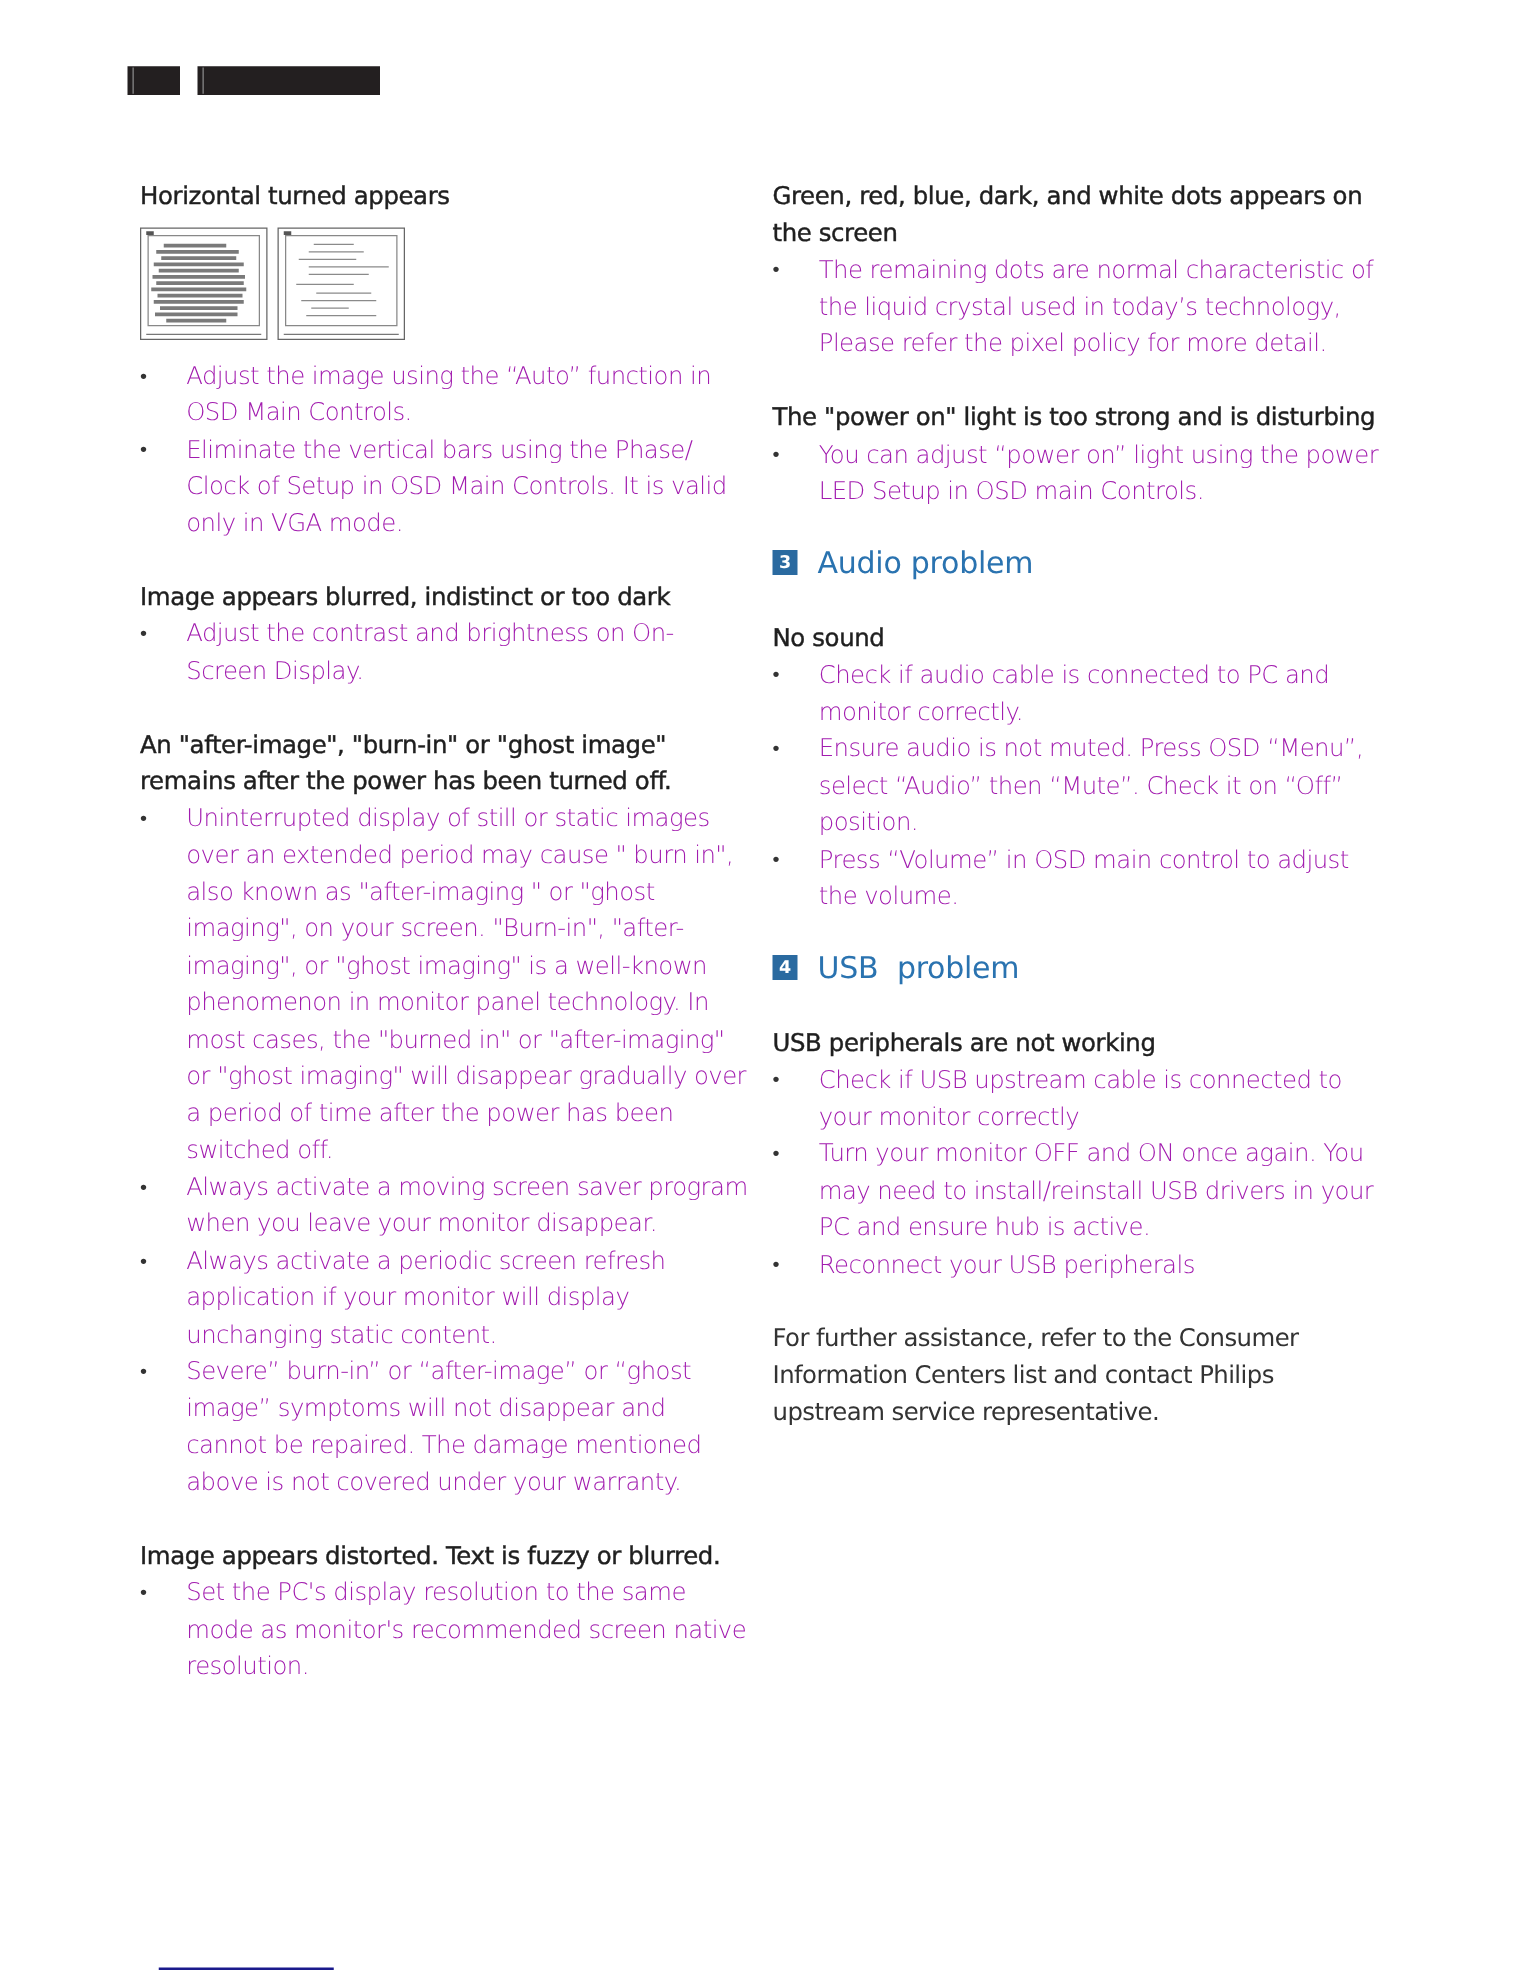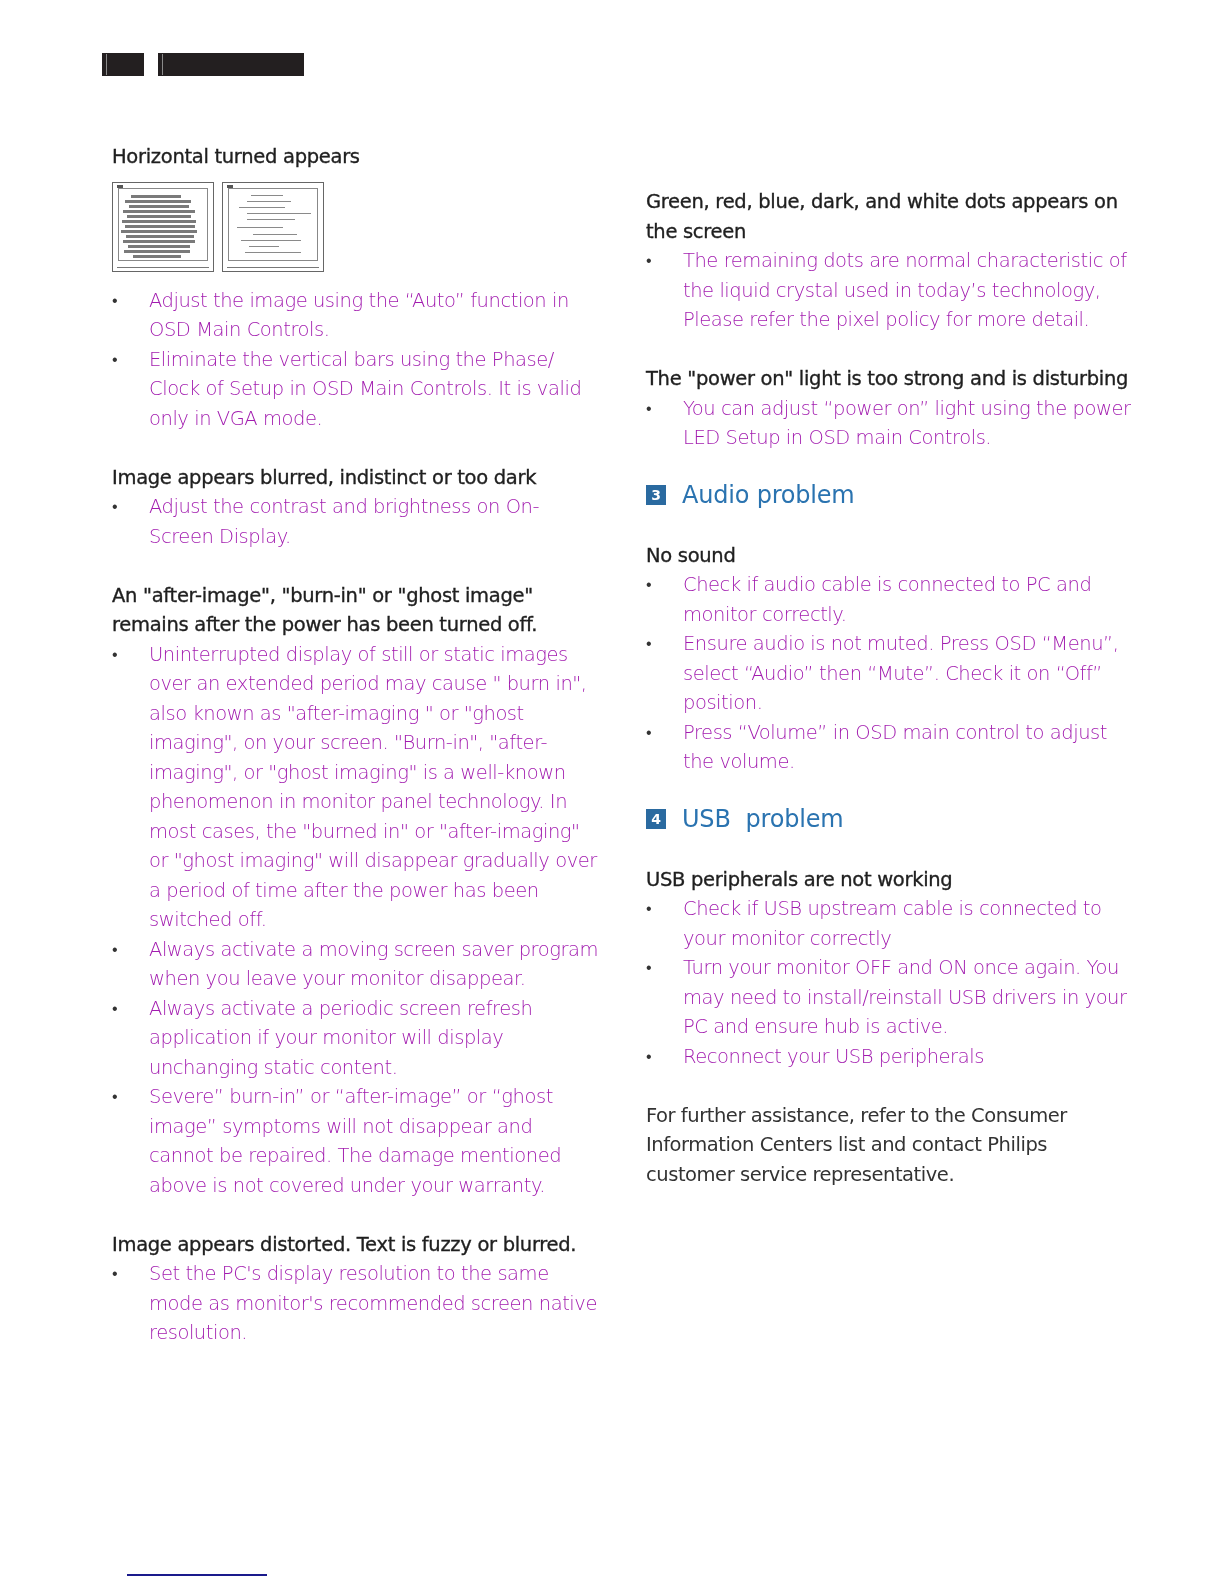--- a/index.html
+++ b/index.html
@@ -7,21 +7,21 @@
     width: 1224px; height: 1584px; position: relative; overflow: hidden;
     font-family: "DejaVu Sans", sans-serif; color: #2a2a2a;
   }
   .hdr-block { position: absolute; top: 53px; height: 23px; background: #231f20; }
   .hdr-block::before { content: ""; position: absolute; left: 4px; top: 1px; bottom: 1px; width: 1px; background: #8a8a8a; }
   .hdr-small { left: 102px; width: 42px; }
   .hdr-large { left: 158px; width: 146px; }
 
   .col { position: absolute; top: 142px; }
   .col-left { left: 112px; width: 490px; }
-  .col-right { left: 646px; width: 490px; margin-top: 45px; }
+  .col-right { left: 618px; width: 490px; }
 
   .heading {
     font-family: "DejaVu Sans", sans-serif; font-weight: normal;
     font-size: 19.5px; line-height: 29.5px; color: #1f1f1f; margin: 0;
     letter-spacing: -0.3px;
     -webkit-text-stroke: 0.35px #1f1f1f;
   }
   ul.bullets { list-style: none; margin: 0; padding: 0; }
   ul.bullets li {
     position: relative; padding-left: 37px;
@@ -187,16 +187,16 @@
   <section>
     <h3 class="heading">USB peripherals are not working</h3>
     <ul class="bullets">
       <li>Check if USB upstream cable is connected to your monitor correctly</li>
       <li>Turn your monitor OFF and ON once again. You may need to install/reinstall USB drivers in your PC and ensure hub is active.</li>
       <li>Reconnect your USB peripherals</li>
     </ul>
   </section>
   <div class="gap"></div>
 
-  <p class="para">For further assistance, refer to the Consumer Information Centers list and contact Philips customer service representative.</p>
+  <p class="para">For further assistance, refer to the Consumer Information Centers list and contact Philips upstream service representative.</p>
 </div>
 
 <div class="footer-rule"></div>
 
 </body></html>

